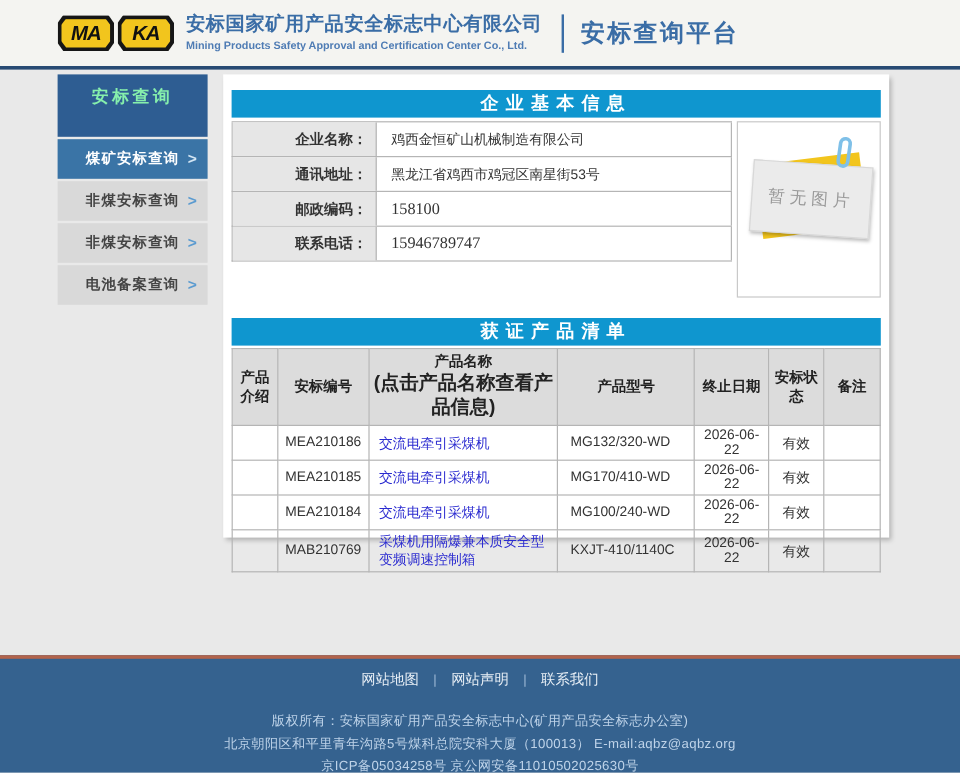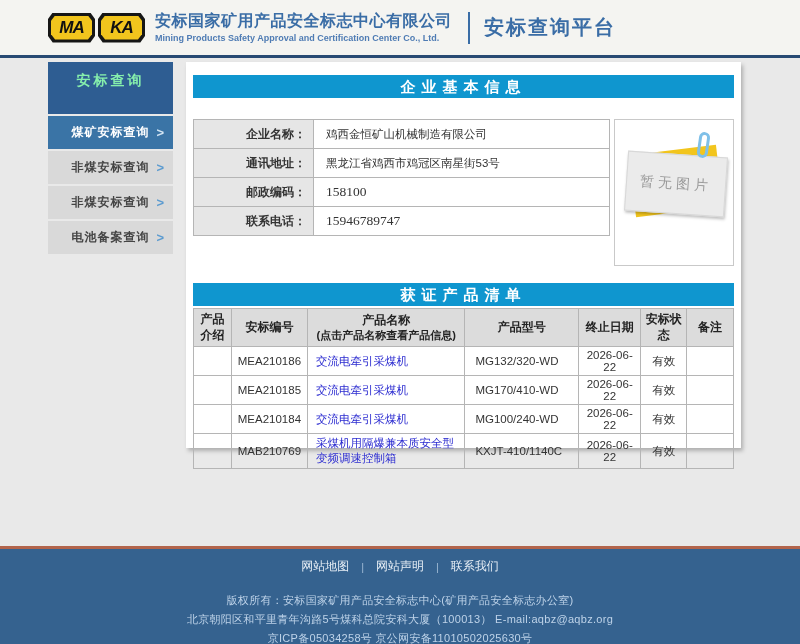--- a/index.html
+++ b/index.html
@@ -39,21 +39,21 @@
   .side-item.active { background:#3a74a6; color:#fff; }
   .side-item.active .chev { color:#d4e6f4; }
 
   
   .main { position:absolute; left:186px; top:4px; width:555px; height:386px; background:#fff;
           box-shadow:2px 3px 4px rgba(0,0,0,0.25); padding:13px 7px; }
   .sec-header { background:#0f96cf; color:#fff; font-weight:bold; font-size:15px; letter-spacing:6px;
                 text-align:center; height:23px; line-height:23px; }
 
   
-  .ent-flex { display:flex; margin-top:21px; }
+  .ent-flex { display:flex; margin-top:3px; }
   .ent-table { width:417px; border-top:1px solid #b5b5b5; }
   .ent-row { display:flex; height:29px; border-bottom:1px solid #b5b5b5; border-left:1px solid #b5b5b5; }
   .ent-label { width:120px; background:#e6e6e6; font-weight:bold; font-size:12px; color:#333;
                display:flex; align-items:center; justify-content:flex-end; padding-right:7px;
                border-right:1px solid #b5b5b5; }
   .ent-value { flex:1; display:flex; align-items:center; padding-left:12px; font-size:11.5px;
                border-right:1px solid #b5b5b5; color:#333; }
   .ent-value.num { font-family:"Liberation Serif",serif; font-size:13.5px; }
 
   
@@ -65,21 +65,21 @@
                display:flex; align-items:center; justify-content:center; color:#9a9a9a; font-size:14px;
                letter-spacing:4px; font-family:"Liberation Serif",serif; }
   .paperclip { position:absolute; right:24px; top:12px; width:11px; height:26px;
                border:3px solid #7fc0e8; border-radius:6px; transform:rotate(8deg); background:transparent; }
 
   
   .sec-header.second { margin-top:17px; }
   table.products { width:100%; border-collapse:collapse; margin-top:2px; }
   .products th, .products td { border:1px solid #b5b5b5; }
   .products th { background:#dcdcdc; font-size:12px; color:#222; padding:3px 1px; line-height:1.3; text-align:center; }
-  .products th .sub { font-size:11px; }
+  .products th .sub { font-size:16px; }
   .products td { height:29px; font-size:11.5px; text-align:center; padding:2px 4px; color:#333; }
   .products td.cell-name { text-align:left; padding-left:8px; }
   .products td.cell-model { text-align:left; padding-left:10px; }
   a.plink { color:#2b2bd0; text-decoration:none; cursor:pointer; }
 
   
   .footer { position:absolute; left:0; bottom:0; width:800px; height:98px;
             border-top:3px solid #b2644c; background:#35628f; text-align:center; }
   .f-links { margin-top:9px; display:flex; justify-content:center; align-items:center; gap:12px;
              color:#e8eff6; font-size:12px; }

